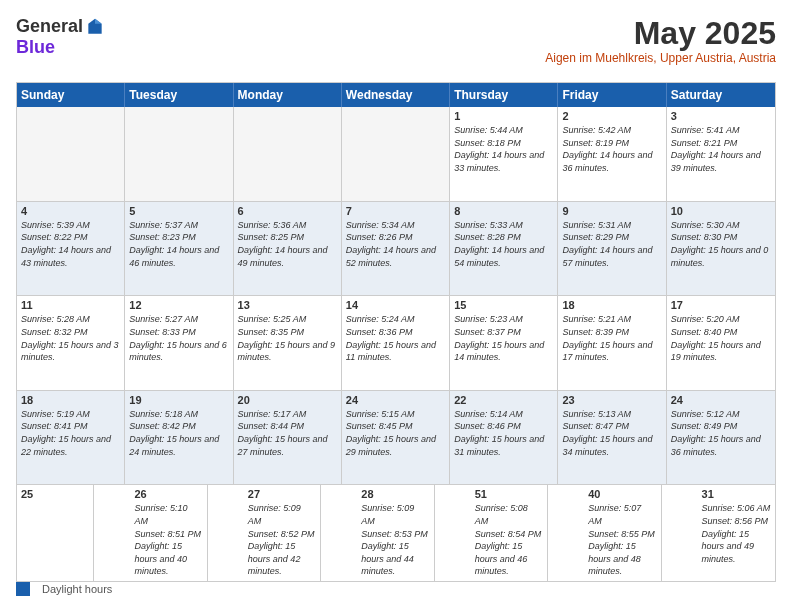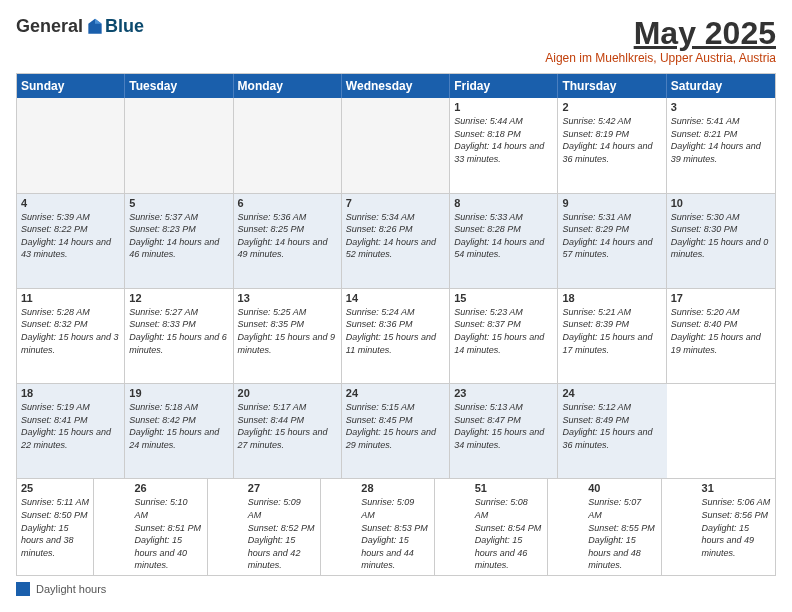--- a/index.html
+++ b/index.html
@@ -18,46 +18,45 @@
       flex-direction: column;
     }
     .header {
       display: flex;
       justify-content: space-between;
       align-items: flex-start;
       margin-bottom: 8px;
     }
     .logo {
       display: flex;
-      flex-direction: row;
+      flex-direction: column;
       align-items: flex-start;
     }
     .logo-text {
       display: flex;
       align-items: center;
       font-size: 18px;
       font-weight: bold;
       color: #333;
     }
     .logo-general { color: #333; font-weight: bold; }
-    .logo-blue { color: #0c4a6e; font-weight: bold; }
+    .logo-blue { color: #6d28d9; font-weight: bold; }
     .logo-icon {
       width: 20px;
       height: 20px;
       margin-left: 2px;
     }
     .title-block {
       text-align: right;
     }
     .month-title {
       font-size: 32px;
       font-weight: bold;
       color: #333;
       line-height: 1.1;
-      text-decoration: underline;
     }
     .location-title {
       font-size: 12px;
       color: #c2410c;
     }
     .calendar-header-row {
       display: grid;
       grid-template-columns: repeat(7, 1fr);
       background: #1a5fac;
     }
@@ -99,26 +98,26 @@
       display: block;
       margin-bottom: 2px;
     }
     .day-info {
       font-size: 9px;
       line-height: 1.4;
       color: #333;
       font-style: italic;
     }
     .footer {
-      margin-top: 6px;
+      margin-top: 0;
       font-size: 11px;
       color: #555;
       display: flex;
       align-items: center;
-      gap: 6px;
+      gap: 12px;
     }
     .footer-box {
       width: 14px;
       height: 14px;
       background: #1a5fac;
       display: inline-block;
     }
     
     .row-even .day-cell { background: #fff; }
     .row-odd .day-cell { background: #e8eef5; }
@@ -140,28 +139,28 @@
       <div style="font-size:18px;font-weight:bold;">
         <span class="logo-blue">Blue</span>
       </div>
     </div>
     <div class="title-block">
       <div class="month-title">May 2025</div>
       <div class="location-title">Aigen im Muehlkreis, Upper Austria, Austria</div>
     </div>
   </div>
 
-  <div style="flex:1; display:flex; flex-direction:column; border:1px solid #ccc;">
+  <div style="flex:1; display:flex; flex-direction:column; border:1px solid #ccc;margin-top:9px;">
     <div class="calendar-header-row">
     <div class="day-header">Sunday</div>
         <div class="day-header">Tuesday</div>
         <div class="day-header">Monday</div>
         <div class="day-header">Wednesday</div>
+        <div class="day-header">Thursday</div>
         <div class="day-header">Friday</div>
-        <div class="day-header">Thursday</div>
         <div class="day-header">Saturday</div>
       </div>
     <div class="calendar-body" id="calendar-body">
     <div class="calendar-row row-even">
           <div class="day-cell empty"></div>
           <div class="day-cell empty"></div>
           <div class="day-cell empty"></div>
           <div class="day-cell empty"></div>
           <div class="day-cell">
             <span class="day-number">1</span>
@@ -247,32 +246,35 @@
           </div>
           <div class="day-cell">
             <span class="day-number">20</span>
             <div class="day-info">Sunrise: 5:17 AM<br>Sunset: 8:44 PM<br>Daylight: 15 hours and 27 minutes.</div>
           </div>
           <div class="day-cell">
             <span class="day-number">24</span>
             <div class="day-info">Sunrise: 5:15 AM<br>Sunset: 8:45 PM<br>Daylight: 15 hours and 29 minutes.</div>
           </div>
           <div class="day-cell">
+            <span class="day-number">22</span>
+            <div class="day-info">Sunrise: 5:14 AM<br>Sunset: 8:46 PM<br>Daylight: 15 hours and 31 minutes.</div>
+          </div>
+          <div class="day-cell">
             <span class="day-number">23</span>
             <div class="day-info">Sunrise: 5:13 AM<br>Sunset: 8:47 PM<br>Daylight: 15 hours and 34 minutes.</div>
           </div>
           <div class="day-cell">
             <span class="day-number">24</span>
             <div class="day-info">Sunrise: 5:12 AM<br>Sunset: 8:49 PM<br>Daylight: 15 hours and 36 minutes.</div>
           </div>
         </div>
         <div class="calendar-row row-even">
           <div class="day-cell">
             <span class="day-number">25</span>
-            <div class="day-info">Sunrise: 5:11 AM<br>Sunset: 8:50 PM<br>Daylight: 15 hours and 38 minutes.</div>
           </div>
           <div class="day-cell">
             <span class="day-number">26</span>
             <div class="day-info">Sunrise: 5:10 AM<br>Sunset: 8:51 PM<br>Daylight: 15 hours and 40 minutes.</div>
           </div>
           <div class="day-cell">
             <span class="day-number">27</span>
             <div class="day-info">Sunrise: 5:09 AM<br>Sunset: 8:52 PM<br>Daylight: 15 hours and 42 minutes.</div>
           </div>
           <div class="day-cell">

